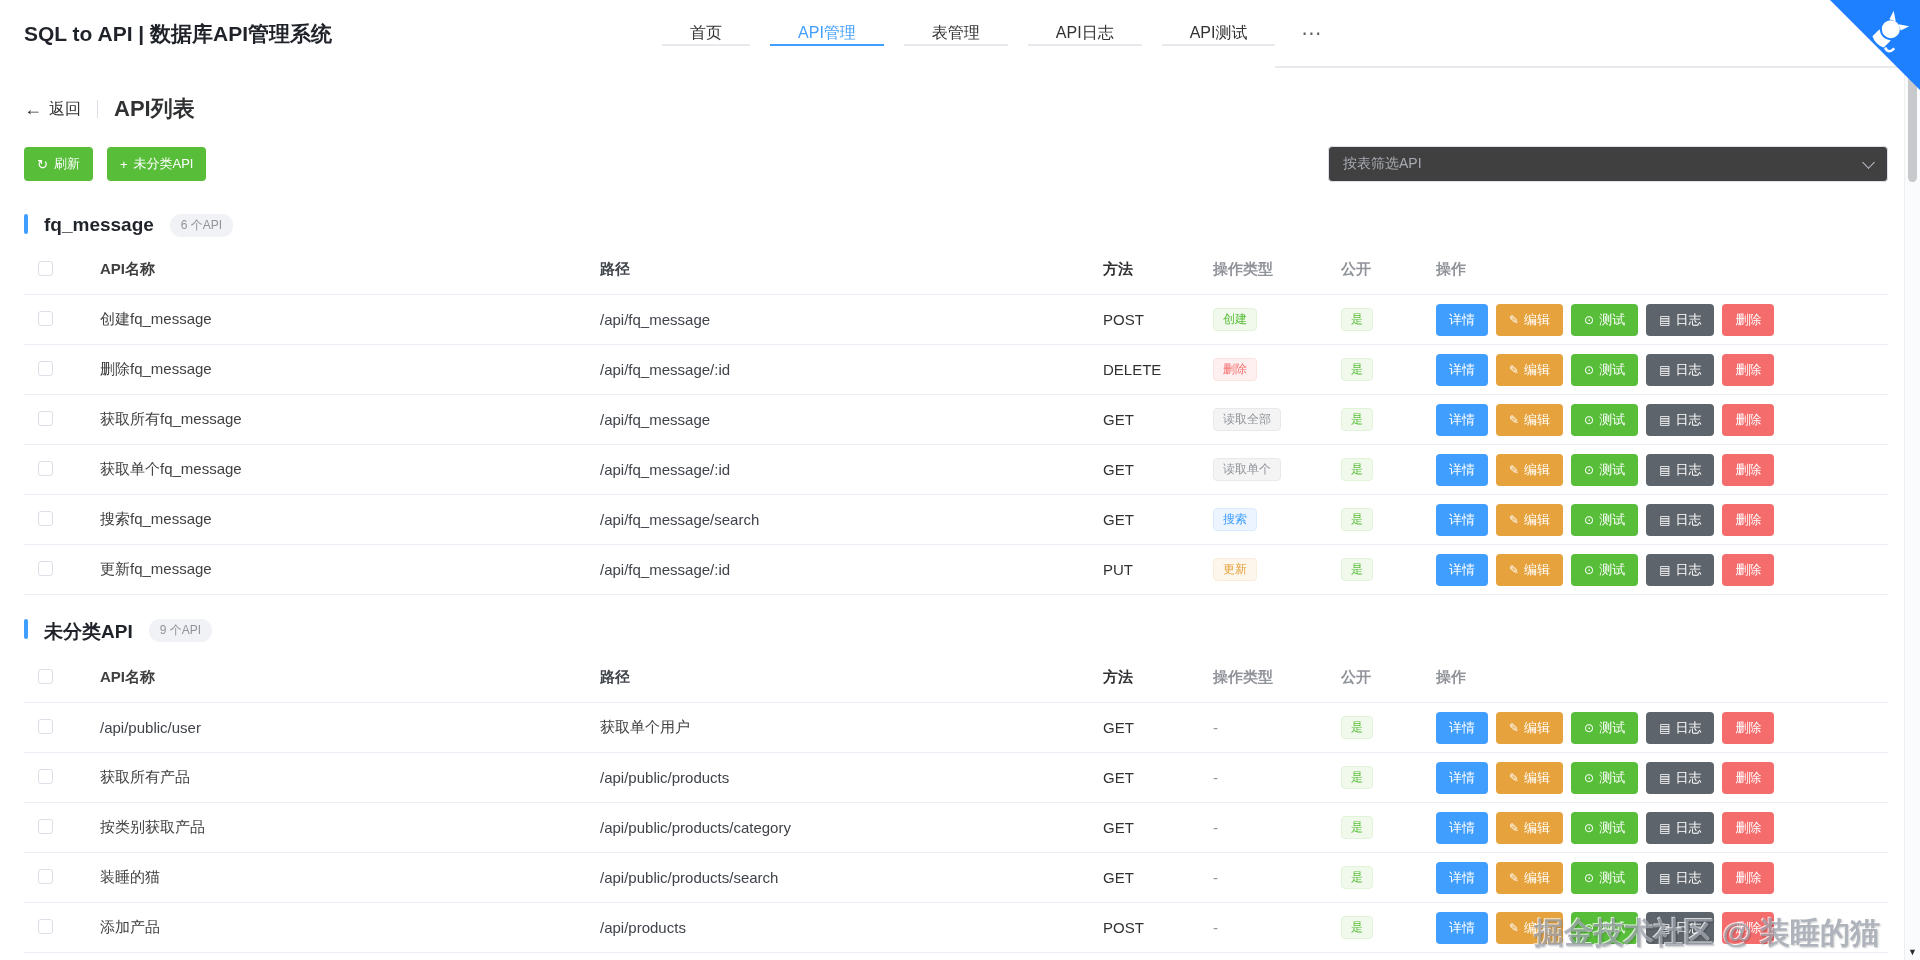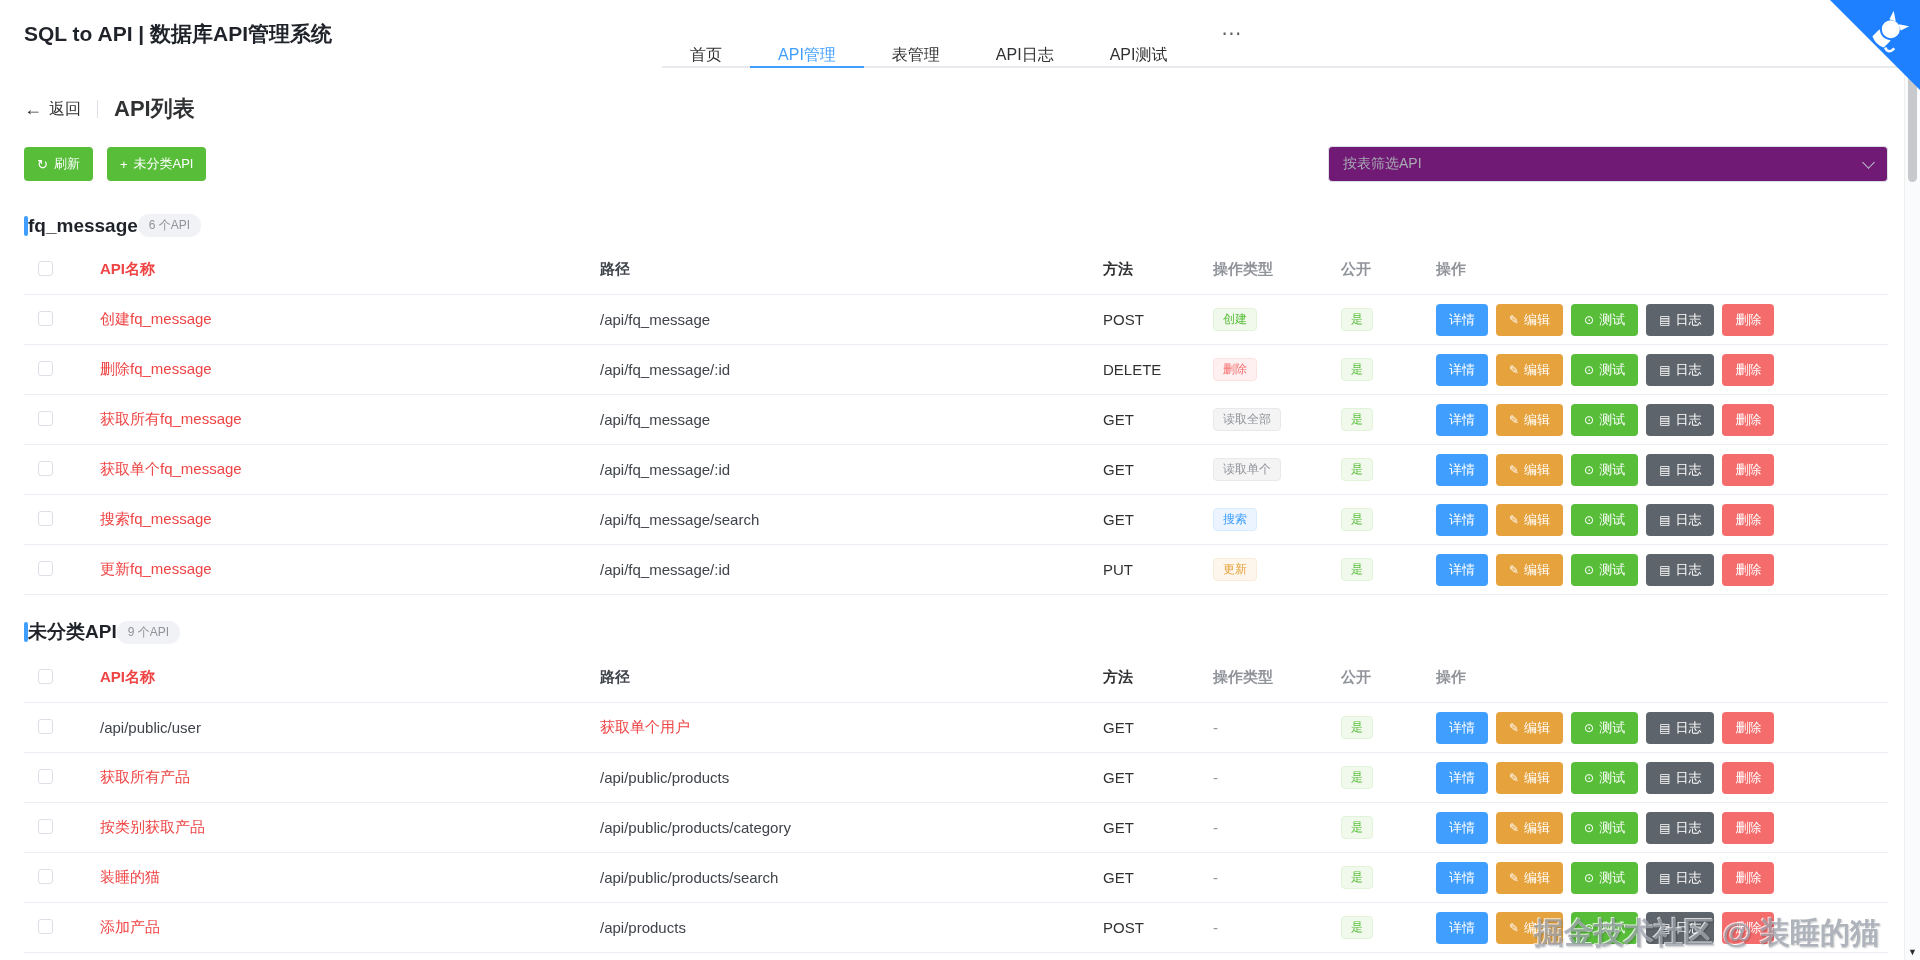--- a/index.html
+++ b/index.html
@@ -3,21 +3,21 @@
 <meta charset="utf-8">
 <style>
   * { box-sizing: border-box; margin: 0; padding: 0; }
   html,body { width:1920px; height:960px; overflow:hidden; background:#fff;
     font-family:"Liberation Sans","DejaVu Sans",sans-serif; color:#303133; }
 
   
   .app-header { height:68px; display:flex; align-items:stretch; padding-left:24px; position:relative; background:#fff; }
   .app-title { font-size:21px; font-weight:bold; color:#1f2329; align-self:center; white-space:nowrap; }
   .nav { display:flex; align-items:stretch; margin-left:330px; flex:1; }
-  .nav-items { display:flex; align-items:flex-end; }
+  .nav-items { display:flex; align-items:center;gap:20px; }
   .nav-item { display:flex; align-items:center; padding:0 28px; font-size:16px; color:#303133;
     border-bottom:2px solid #e8eaed; cursor:pointer; white-space:nowrap; }
   .nav-item.active { color:var(--c-primary); border-bottom-color:var(--c-primary); }
   .nav-more { display:flex; align-items:center; padding:0 26px; font-size:20px; color:#606266; border-bottom:2px solid #e8eaed; cursor:pointer; }
   .nav-filler { flex:1; border-bottom:2px solid #e8eaed; }
 
   .corner-ribbon { position:fixed; top:0; right:0; width:90px; height:90px; z-index:60; cursor:pointer; }
 
   
   .content { padding:0 32px 0 24px; }
@@ -25,41 +25,41 @@
   .back { display:flex; align-items:center; gap:7px; font-size:16px; color:#303133; cursor:pointer; }
   .back-arrow { font-size:18px; line-height:1; }
   .vdiv { width:1px; height:18px; background:#dcdfe6; margin:0 16px; }
   .page-title { font-size:22px; font-weight:600; }
 
   .toolbar { display:flex; align-items:center; margin-top:22px; gap:14px; }
   .gbtn { display:inline-flex; align-items:center; gap:6px; background:var(--c-success); color:#fff;
     border:none; border-radius:4px; padding:8px 13px; font-size:13px; cursor:pointer; font-family:inherit; }
   .gbtn .ic { font-size:13px; line-height:1; }
   .filter-select { margin-left:auto; width:560px; height:36px; border:1px solid #dcdfe6; border-radius:4px;
-    display:flex; align-items:center; padding:0 14px; background:#701a75; cursor:pointer; }
+    display:flex; align-items:center; padding:0 14px; background:#404040; cursor:pointer; }
   .filter-select .ph { color:#a8abb2; font-size:14px; }
   .filter-select .chev { margin-left:auto; width:9px; height:9px; border-right:1.5px solid #c0c4cc;
     border-bottom:1.5px solid #c0c4cc; transform:rotate(45deg); margin-top:-4px; }
 
   
   .group { margin-top:32px; }
   .group:nth-of-type(2) { margin-top:24px; }
-  .group-header { display:flex; align-items:center; gap:0; }
+  .group-header { display:flex; align-items:flex-start; gap:16px; }
   .gbar { width:4px; height:20px; background:var(--c-primary); border-radius:2px; }
   .gtitle { font-size:19px; font-weight:bold; color:#1f2329; }
   .gbadge { background:#f0f2f5; color:#909399; font-size:12px; padding:3px 11px; border-radius:11px; }
 
   .table { margin-top:8px; }
   .trow { display:grid; grid-template-columns:76px 500px 503px 110px 128px 95px 1fr;
     align-items:center; height:50px; border-bottom:1px solid var(--c-border); }
   .thead { color:#909399; font-weight:bold; font-size:15px; }
   .td { font-size:15px; padding-right:10px; white-space:nowrap; overflow:hidden; }
   .col-check { padding-left:14px; }
   .checkbox { display:inline-block; width:15px; height:15px; border:1px solid #dcdfe6; border-radius:3px; background:#fff; cursor:pointer; }
-  .col-name { color:#ef4444; }
+  .col-name { color:#404040; }
   .col-path { color:#3f434a; }
   .col-method { color:#303133; }
 
   .tag { display:inline-block; padding:3px 9px; font-size:12px; border-radius:4px; border:1px solid transparent; line-height:1.25; }
   .tag-create, .tag-yes { color:var(--c-success); background:#f0f9eb; border-color:#e1f3d8; }
   .tag-delete { color:var(--c-danger); background:#fef0f0; border-color:#fde2e2; }
   .tag-read   { color:#909399; background:#f4f4f5; border-color:#e9e9eb; }
   .tag-search { color:var(--c-primary); background:#ecf5ff; border-color:#d9ecff; }
   .tag-update { color:var(--c-warning); background:#fdf6ec; border-color:#faecd8; }
   .op-none { color:#909399; }

